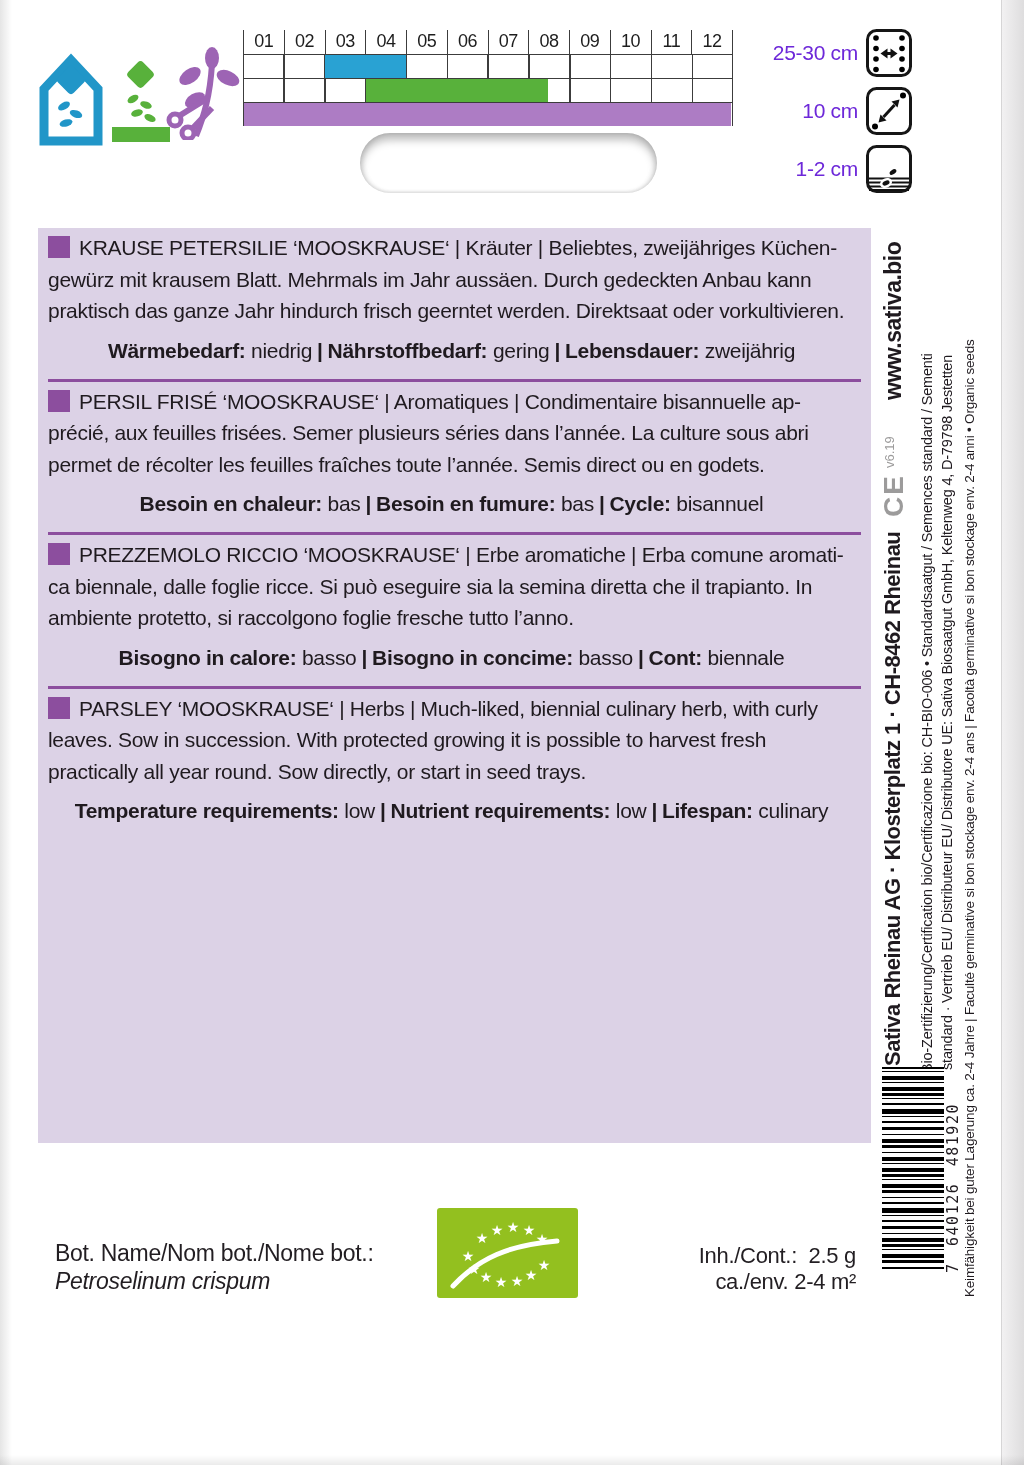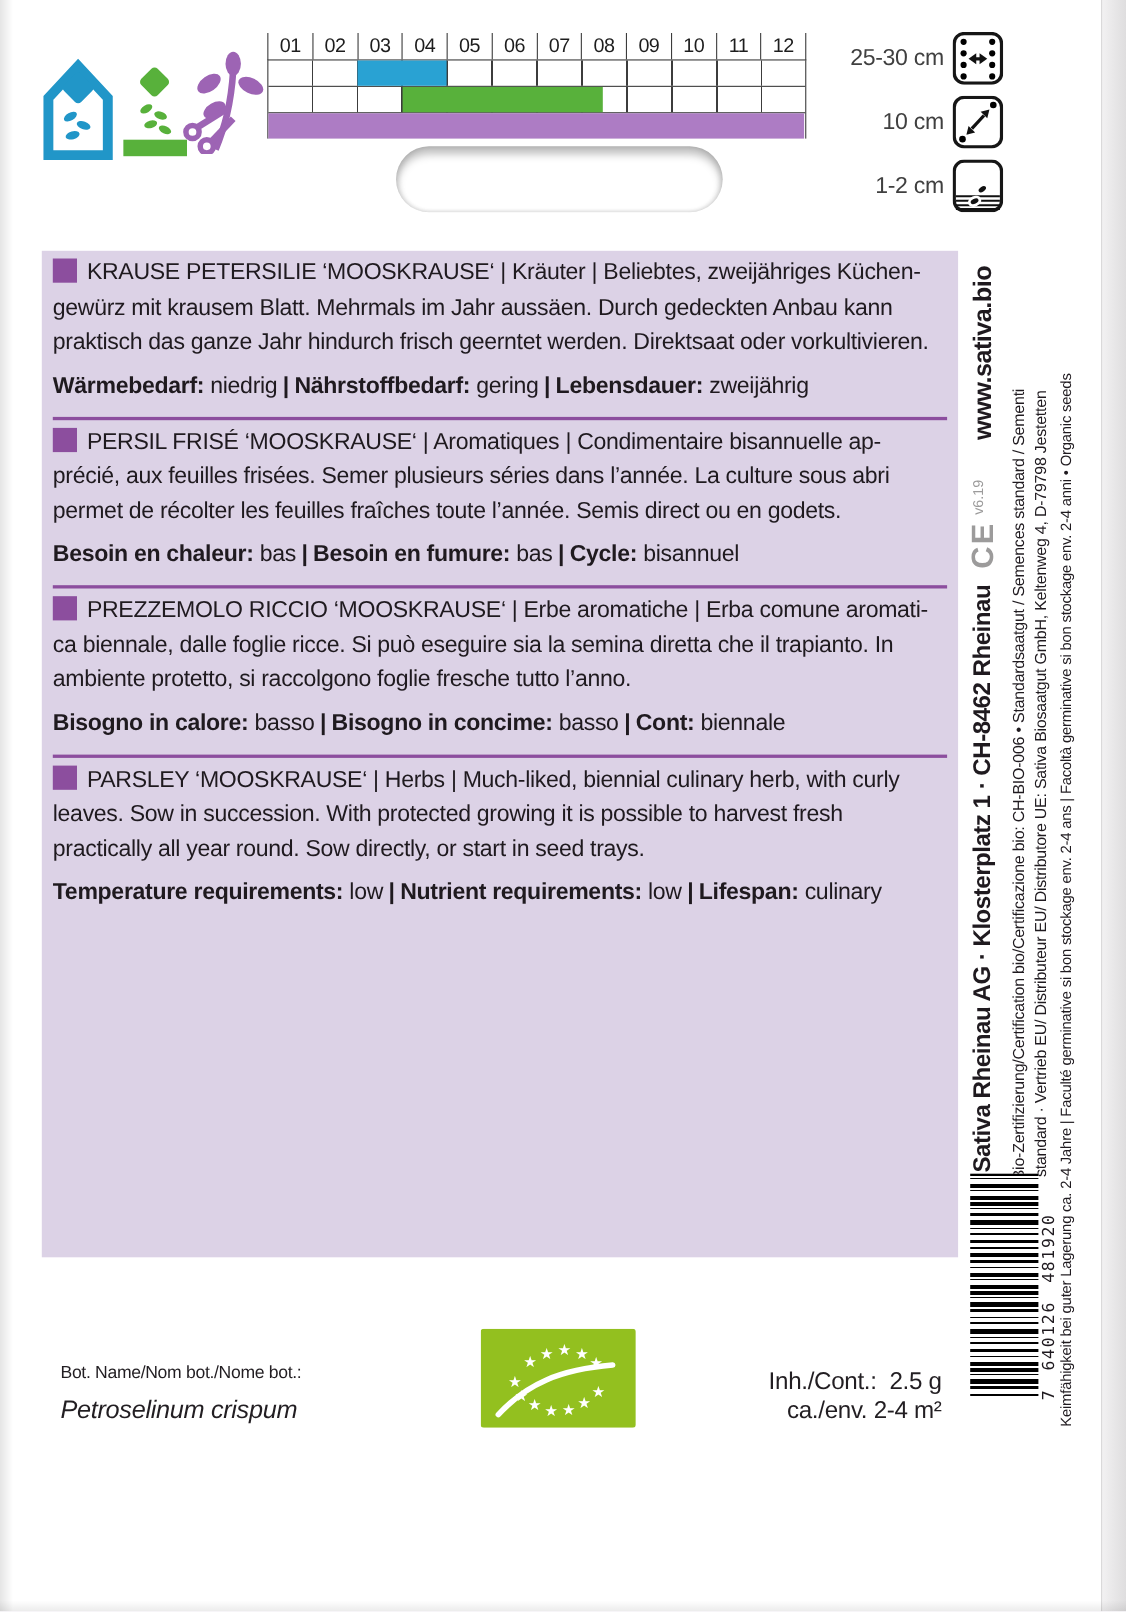--- a/index.html
+++ b/index.html
@@ -28,37 +28,37 @@
   .mcell:last-child{border-right:none;}
   .cal-rows{position:relative;border-left:1.5px solid #3c3c3c;border-right:1.5px solid #3c3c3c;}
   .cal-row{position:relative;height:23px;border-bottom:1.5px solid #3c3c3c;}
   .cal-row.lined{background-image:repeating-linear-gradient(to right,
       transparent 0 39.3px,#3c3c3c 39.3px 40.83px);}
   .cal-row.last{border-bottom:none;height:23px;}
   .cal-bar{position:absolute;top:0;bottom:0;}
 
   
   .spacing-label{position:absolute;width:128px;text-align:right;font-size:21px;
-    letter-spacing:-.3px;color:#404040;}
+    letter-spacing:-.3px;color:#6d28d9;}
   #sp-label-0{left:730px;top:41px;} #sp-label-1{left:730px;top:99px;} #sp-label-2{left:730px;top:157px;}
   .spacing-icon{position:absolute;left:866px;}
   #sp-icon-0{top:29px;} #sp-icon-1{top:87px;} #sp-icon-2{top:145px;}
 
   
   .hang-hole{position:absolute;left:360px;top:133px;width:297px;height:60px;border-radius:30px;
     background:#fff;box-shadow:inset 0 7px 8px rgba(0,0,0,.26),inset 0 -2px 3px rgba(0,0,0,.05),
     inset 3px 0 4px rgba(0,0,0,.08),inset -3px 0 4px rgba(0,0,0,.08);}
 
   
   .panel{position:absolute;left:38px;top:228px;width:833px;height:915px;background:#dcd2e6;}
   .block{padding:4px 16px 7px 10px;}
   .desc{margin:0;font-size:21px;line-height:31.5px;letter-spacing:-.3px;color:#1f1a1f;}
   .bullet{display:inline-block;width:22px;height:22px;background:#8c4e9e;margin-right:9px;
     vertical-align:-3px;}
-  .stat{margin:9px 0 0 0;font-size:21px;line-height:30px;letter-spacing:-.3px;color:#1f1a1f;}
+  .stat{margin:9px 0 0 0;font-size:21px;line-height:30px;letter-spacing:-.3px;color:#1f1a1f;text-align:center;}
   .stat b{letter-spacing:-.3px;}
   .pp{margin:0 5px;font-weight:bold;}
   .divider{border:none;border-top:3px solid #8c4e9e;margin:6px 10px 0 10px;}
 
   
   .vtext{position:absolute;writing-mode:vertical-rl;transform:rotate(180deg);
     white-space:nowrap;color:#1f1a1f;}
   #v-company{left:880px;top:520px;height:546px;width:34px;font-size:22px;font-weight:bold;
     letter-spacing:-.5px;}
   #v-website{left:880px;top:232px;height:168px;width:34px;font-size:23px;font-weight:bold;
@@ -82,21 +82,21 @@
       #000 101px 105px,#fff 105px 107px,#000 107px 110px,#fff 110px 112px,#000 112px 113px,#fff 113px 117px,
       #000 117px 121px,#fff 121px 123px,#000 123px 126px,#fff 126px 130px,#000 130px 131px,#fff 131px 135px,
       #000 135px 137px,#fff 137px 141px,#000 141px 146px,#fff 146px 148px,#000 148px 149px,#fff 149px 153px,
       #000 153px 155px,#fff 155px 159px,#000 159px 162px,#fff 162px 166px,#000 166px 167px,#fff 167px 171px,
       #000 171px 175px,#fff 175px 177px,#000 177px 180px,#fff 180px 182px,#000 182px 183px,#fff 183px 187px,
       #000 187px 191px,#fff 191px 193px,#000 193px 196px,#fff 196px 200px,#000 200px 202px,#fff 202px 206px);}
   #v-ean{left:944px;top:1067px;height:206px;width:20px;font-size:15px;letter-spacing:1.5px;
     word-spacing:6px;font-family:"DejaVu Sans Mono","Liberation Mono",monospace;}
 
   
-  .bot-label{position:absolute;left:55px;top:1240px;font-size:16px;letter-spacing:-.3px;}
+  .bot-label{position:absolute;left:55px;top:1240px;font-size:23px;letter-spacing:-.3px;}
   .bot-name{position:absolute;left:55px;top:1268px;font-size:23px;font-style:italic;letter-spacing:-.3px;}
   .eu-logo{position:absolute;left:437px;top:1208px;}
   .content-block{position:absolute;left:596px;top:1243px;width:260px;text-align:right;
     font-size:22px;line-height:26px;letter-spacing:-.3px;}
 </style>
 </head>
 <body>
 
 <div class="packet">
 

